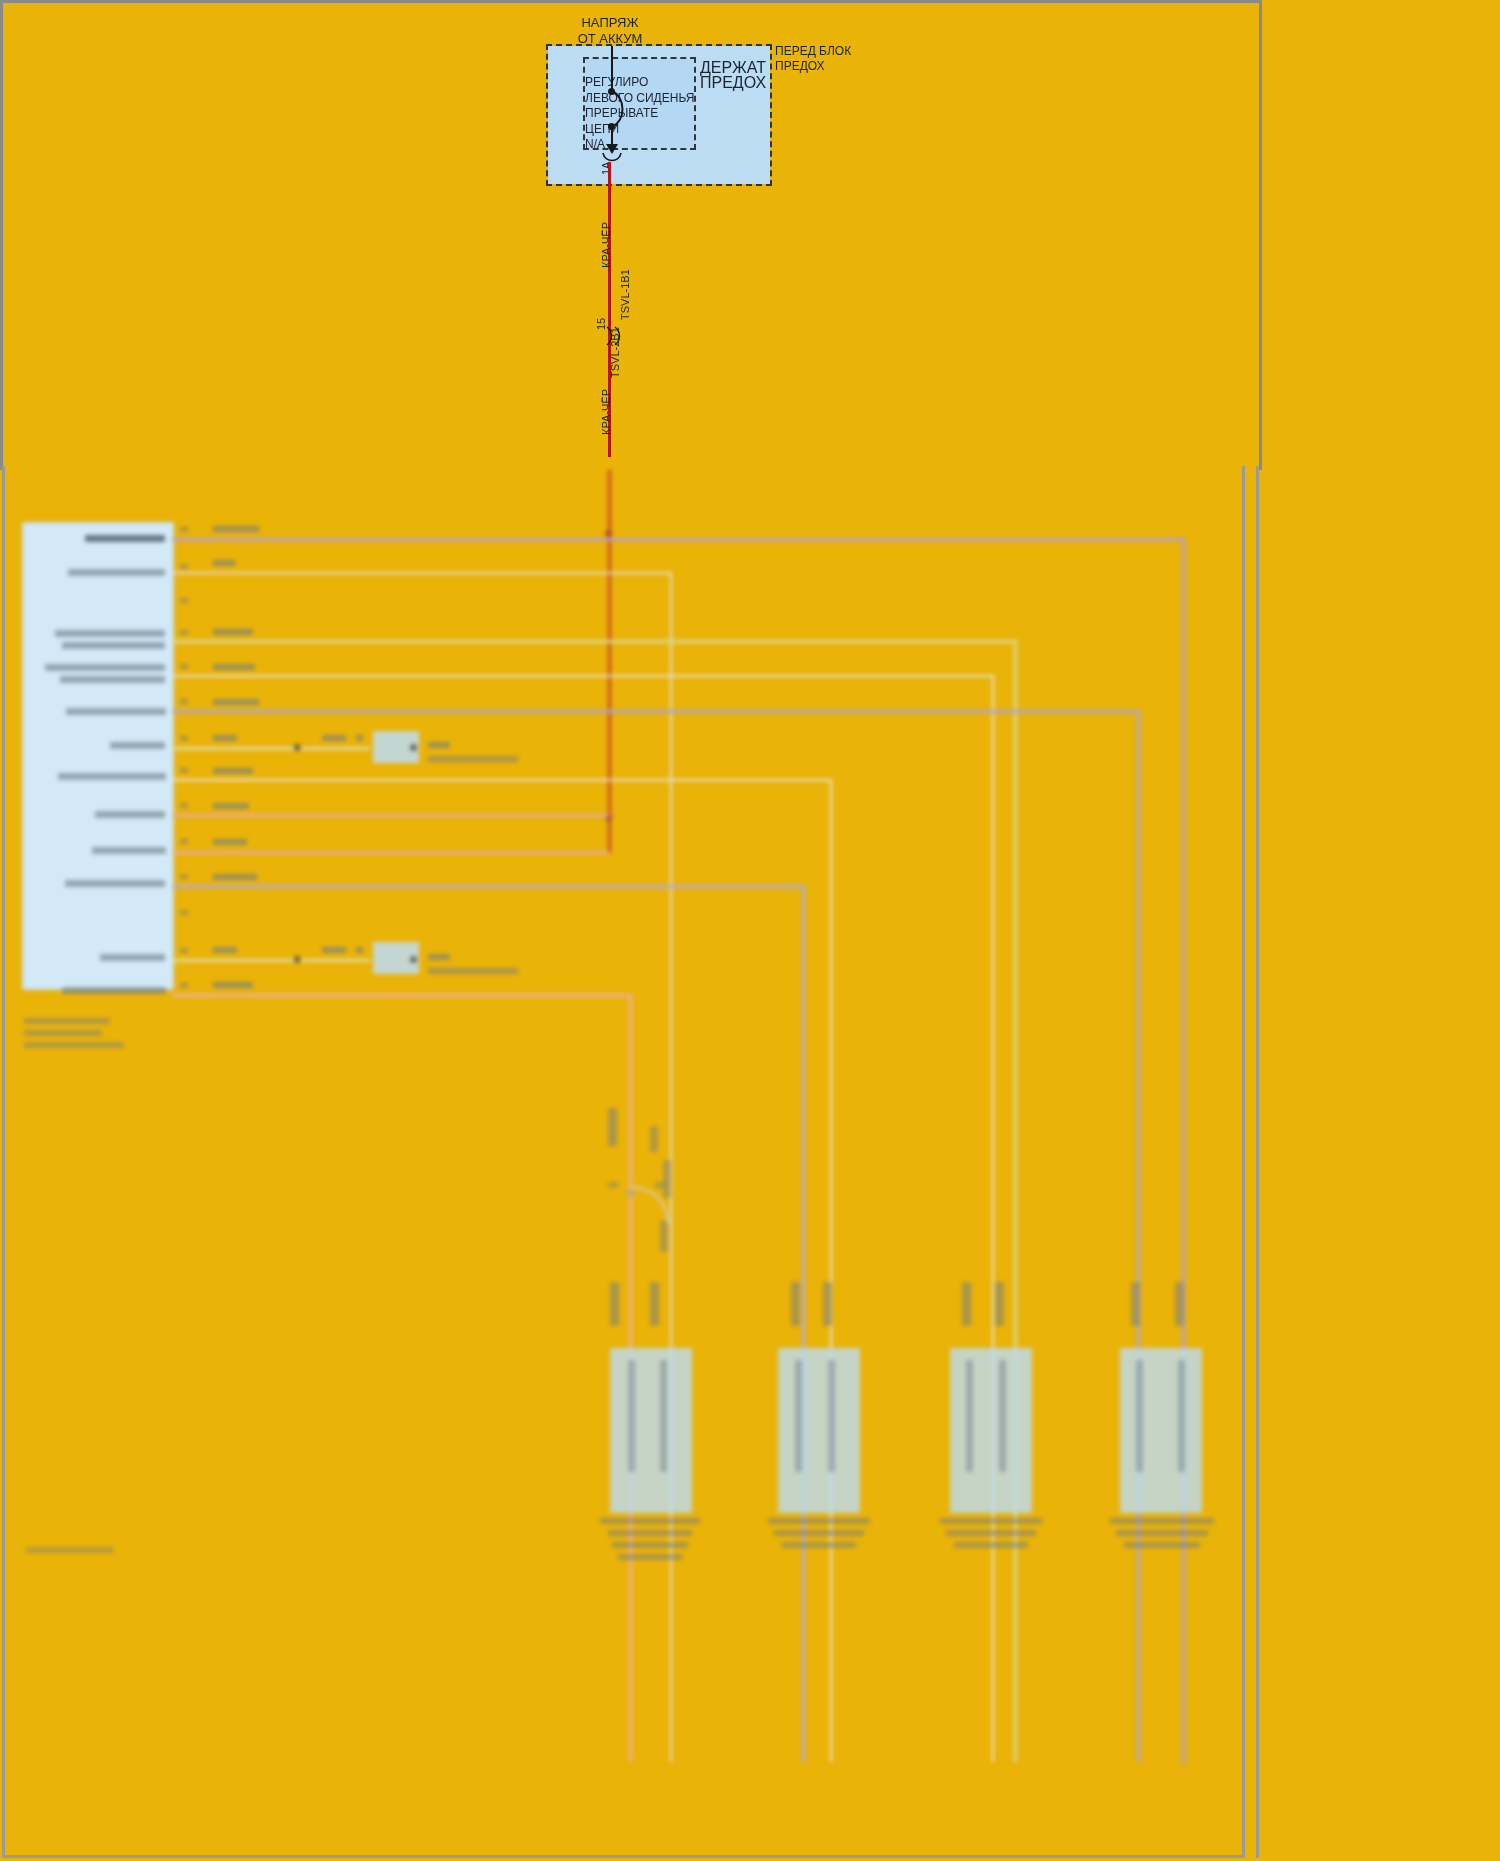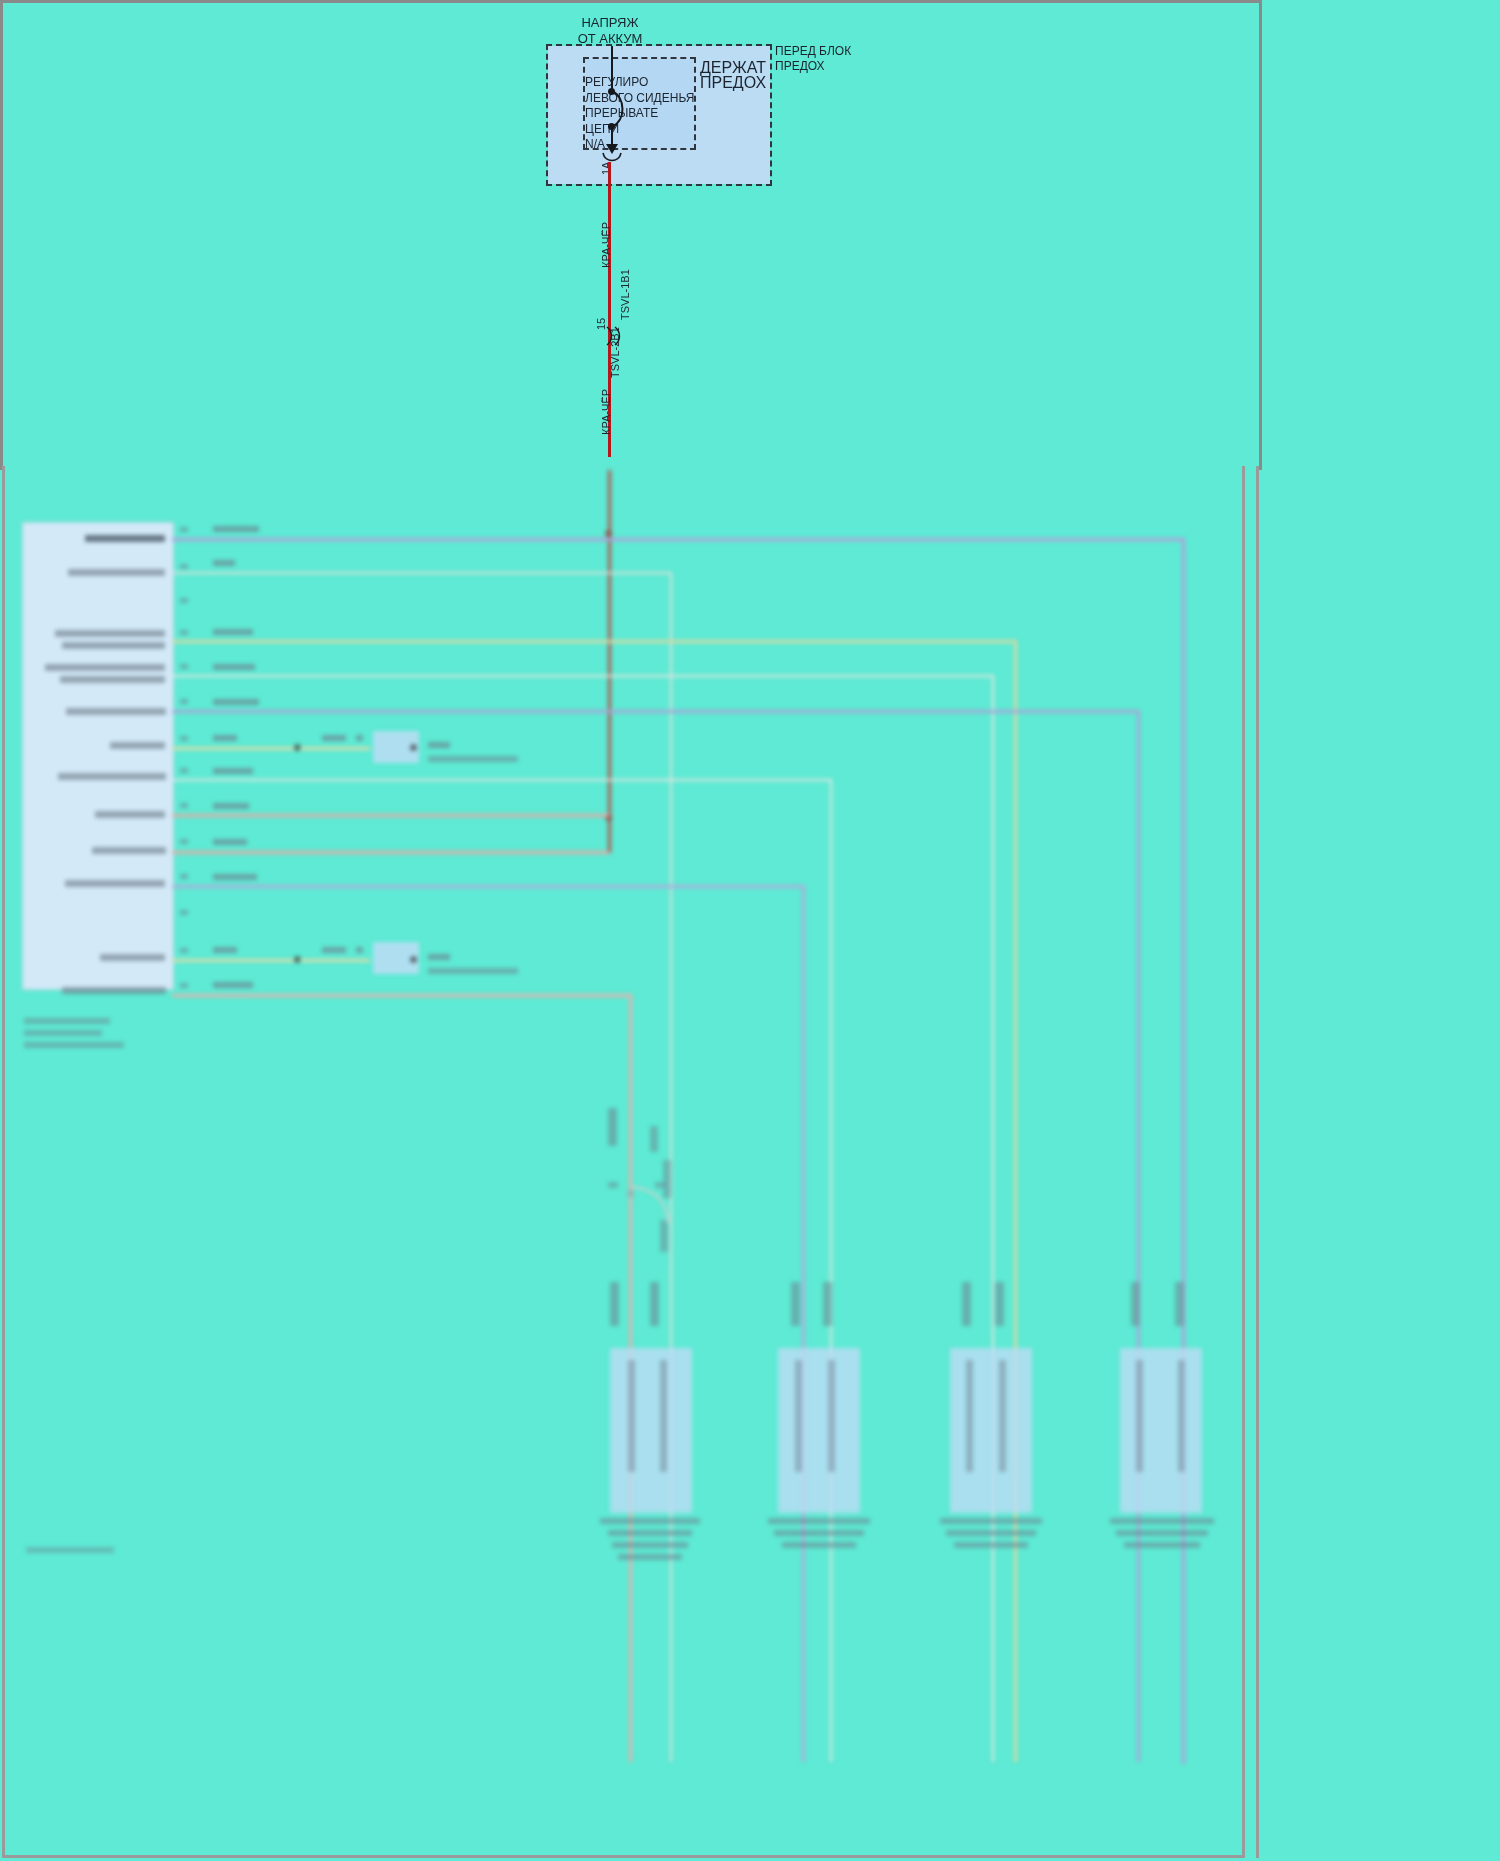--- a/index.html
+++ b/index.html
@@ -1,18 +1,18 @@
 <!DOCTYPE html>
 <html><head>
 <meta charset="utf-8">
 <title>Wiring Diagram</title>
 <style>
   html,body{margin:0;padding:0;background:#ffffff;}
   body{font-family:"Liberation Sans",sans-serif;}
-  #page{position:relative;width:1500px;height:1861px;background:#5eead4;overflow:hidden;}
+  #page{position:relative;width:1500px;height:1861px;background:#eab308;overflow:hidden;}
 
   
   .frame-top{position:absolute;left:0;top:0;width:1262px;height:470px;
       border-right:3px solid #8a8a8a;border-top:3px solid #8a8a8a;box-sizing:border-box;}
   .frame-body{position:absolute;left:2px;top:466px;width:1243px;height:1392px;
       border:3px solid #9a9a9a;border-top:none;box-sizing:border-box;}
   .frame-left-top{position:absolute;left:0;top:0;width:3px;height:470px;background:#8a8a8a;}
   .frame-right-lower{position:absolute;left:1256px;top:466px;width:3px;height:1392px;background:#9a9a9a;}
 
   

